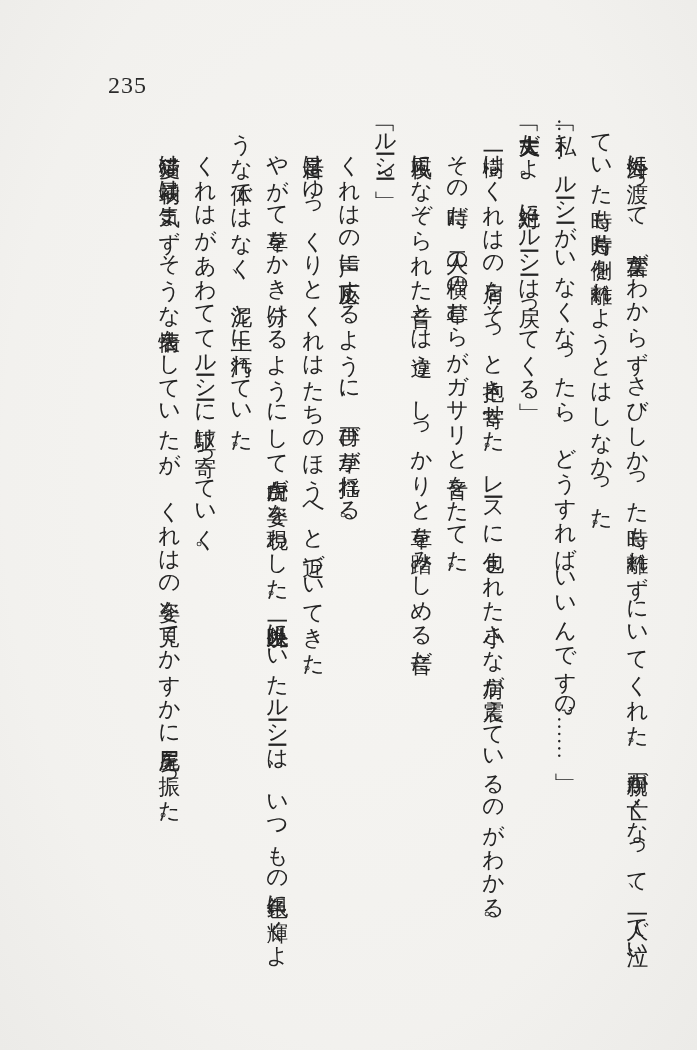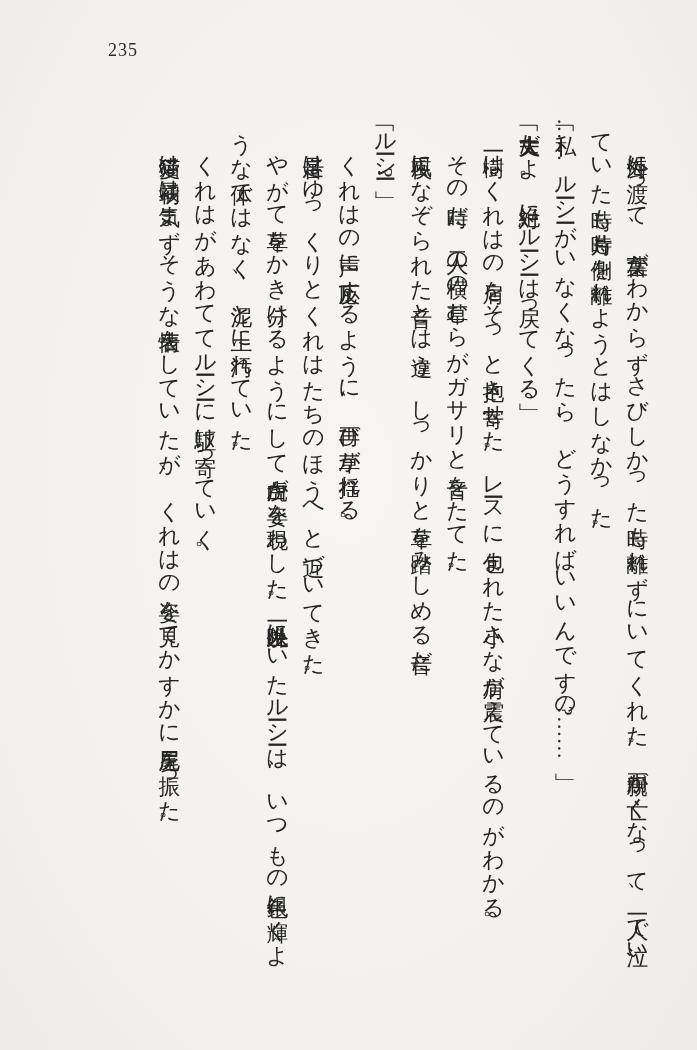--- a/index.html
+++ b/index.html
@@ -15,22 +15,22 @@
     font-family: "Liberation Serif", "DejaVu Serif", serif;
   }
   .book-page {
     position: absolute;
     inset: 0;
     background: radial-gradient(ellipse at 50% 45%, #f6f5f2 0%, #f2f1ee 70%, #ecebe8 100%);
   }
   .page-number {
     position: absolute;
     left: 108px;
-    top: 40px;
-    font-size: 18px;
+    top: 72px;
+    font-size: 24px;
     letter-spacing: 1px;
     color: #2b2b2b;
   }
   .text-block {
     position: absolute;
     top: 118px;
     right: 42px;
     width: 576px;
     height: 840px;
     writing-mode: vertical-rl;

